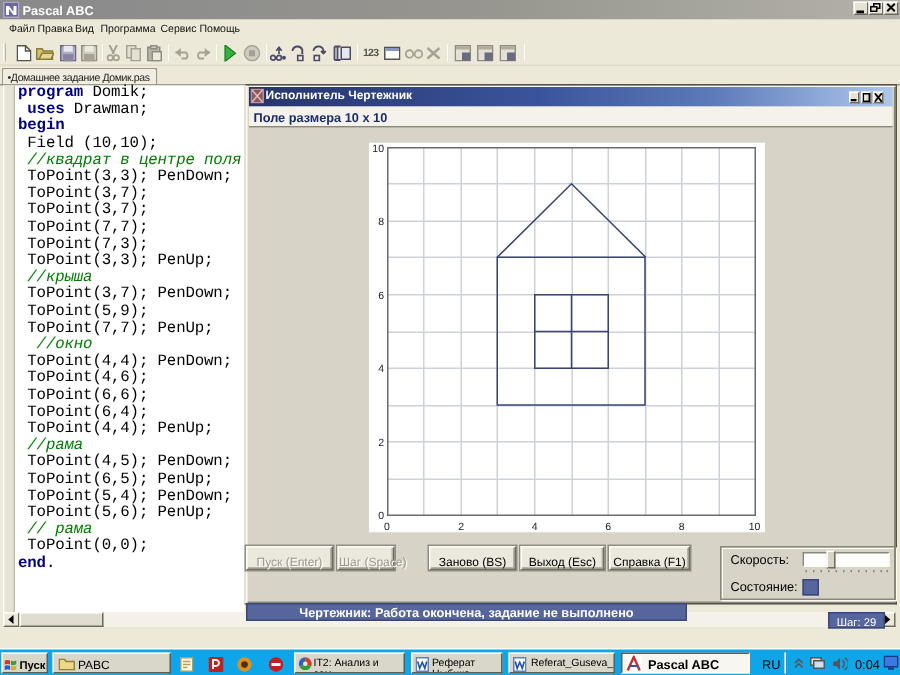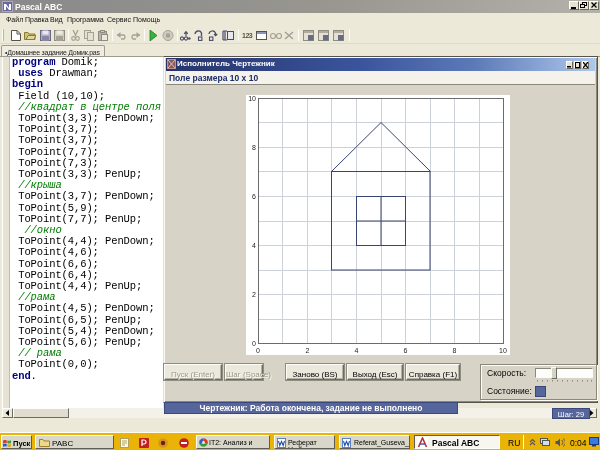--- a/index.html
+++ b/index.html
@@ -62,21 +62,21 @@
 
 
 #grp { position:absolute; border:1px solid #8a887c; box-shadow:inset 1px 1px 0 #fdfcf5, 1px 1px 0 #fdfcf5; }
 .glabel { position:absolute; font-size:8.5px; color:#000; }
 #track { position:absolute; background:#fdfdfb; border:1px solid; border-color:#8a887c #fdfcf5 #fdfcf5 #8a887c; }
 #thumb { position:absolute; background:#d7d3c7; border:1px solid; border-color:#fdfcf5 #6e6c61 #6e6c61 #fdfcf5; }
 #stbox { position:absolute; background:#56659b; border:1px solid #39477a; color:#fff; font-size:7.5px; text-align:center; padding-top:1px; }
 #stsq  { position:absolute; background:#56659b; border:1px solid #39477a; }
 
 
-#taskbar { left:0; top:432px; width:600px; height:18px; background:#eab308; border-top:1px solid #fdfcf5; }
+#taskbar { left:0; top:432px; width:600px; height:18px; background:#0ea5e9; border-top:1px solid #fdfcf5; }
 .tkb { position:absolute; top:2px; height:14px; background:#d9d6ca; border:1px solid; border-color:#fdfcf5 #5f5d53 #5f5d53 #fdfcf5; font-size:8px; color:#000; overflow:hidden; }
 .tkb.active { background:#f8f6f0; border-color:#5f5d53 #fdfcf5 #fdfcf5 #5f5d53; }
 .ticon { position:absolute; }
 </style>
 </head>
 <body>
 <div id="scr">
 
   <div class="abs" id="titlebar"></div>
   <svg class="abs" style="left:2px; top:1px;" width="11" height="11">

